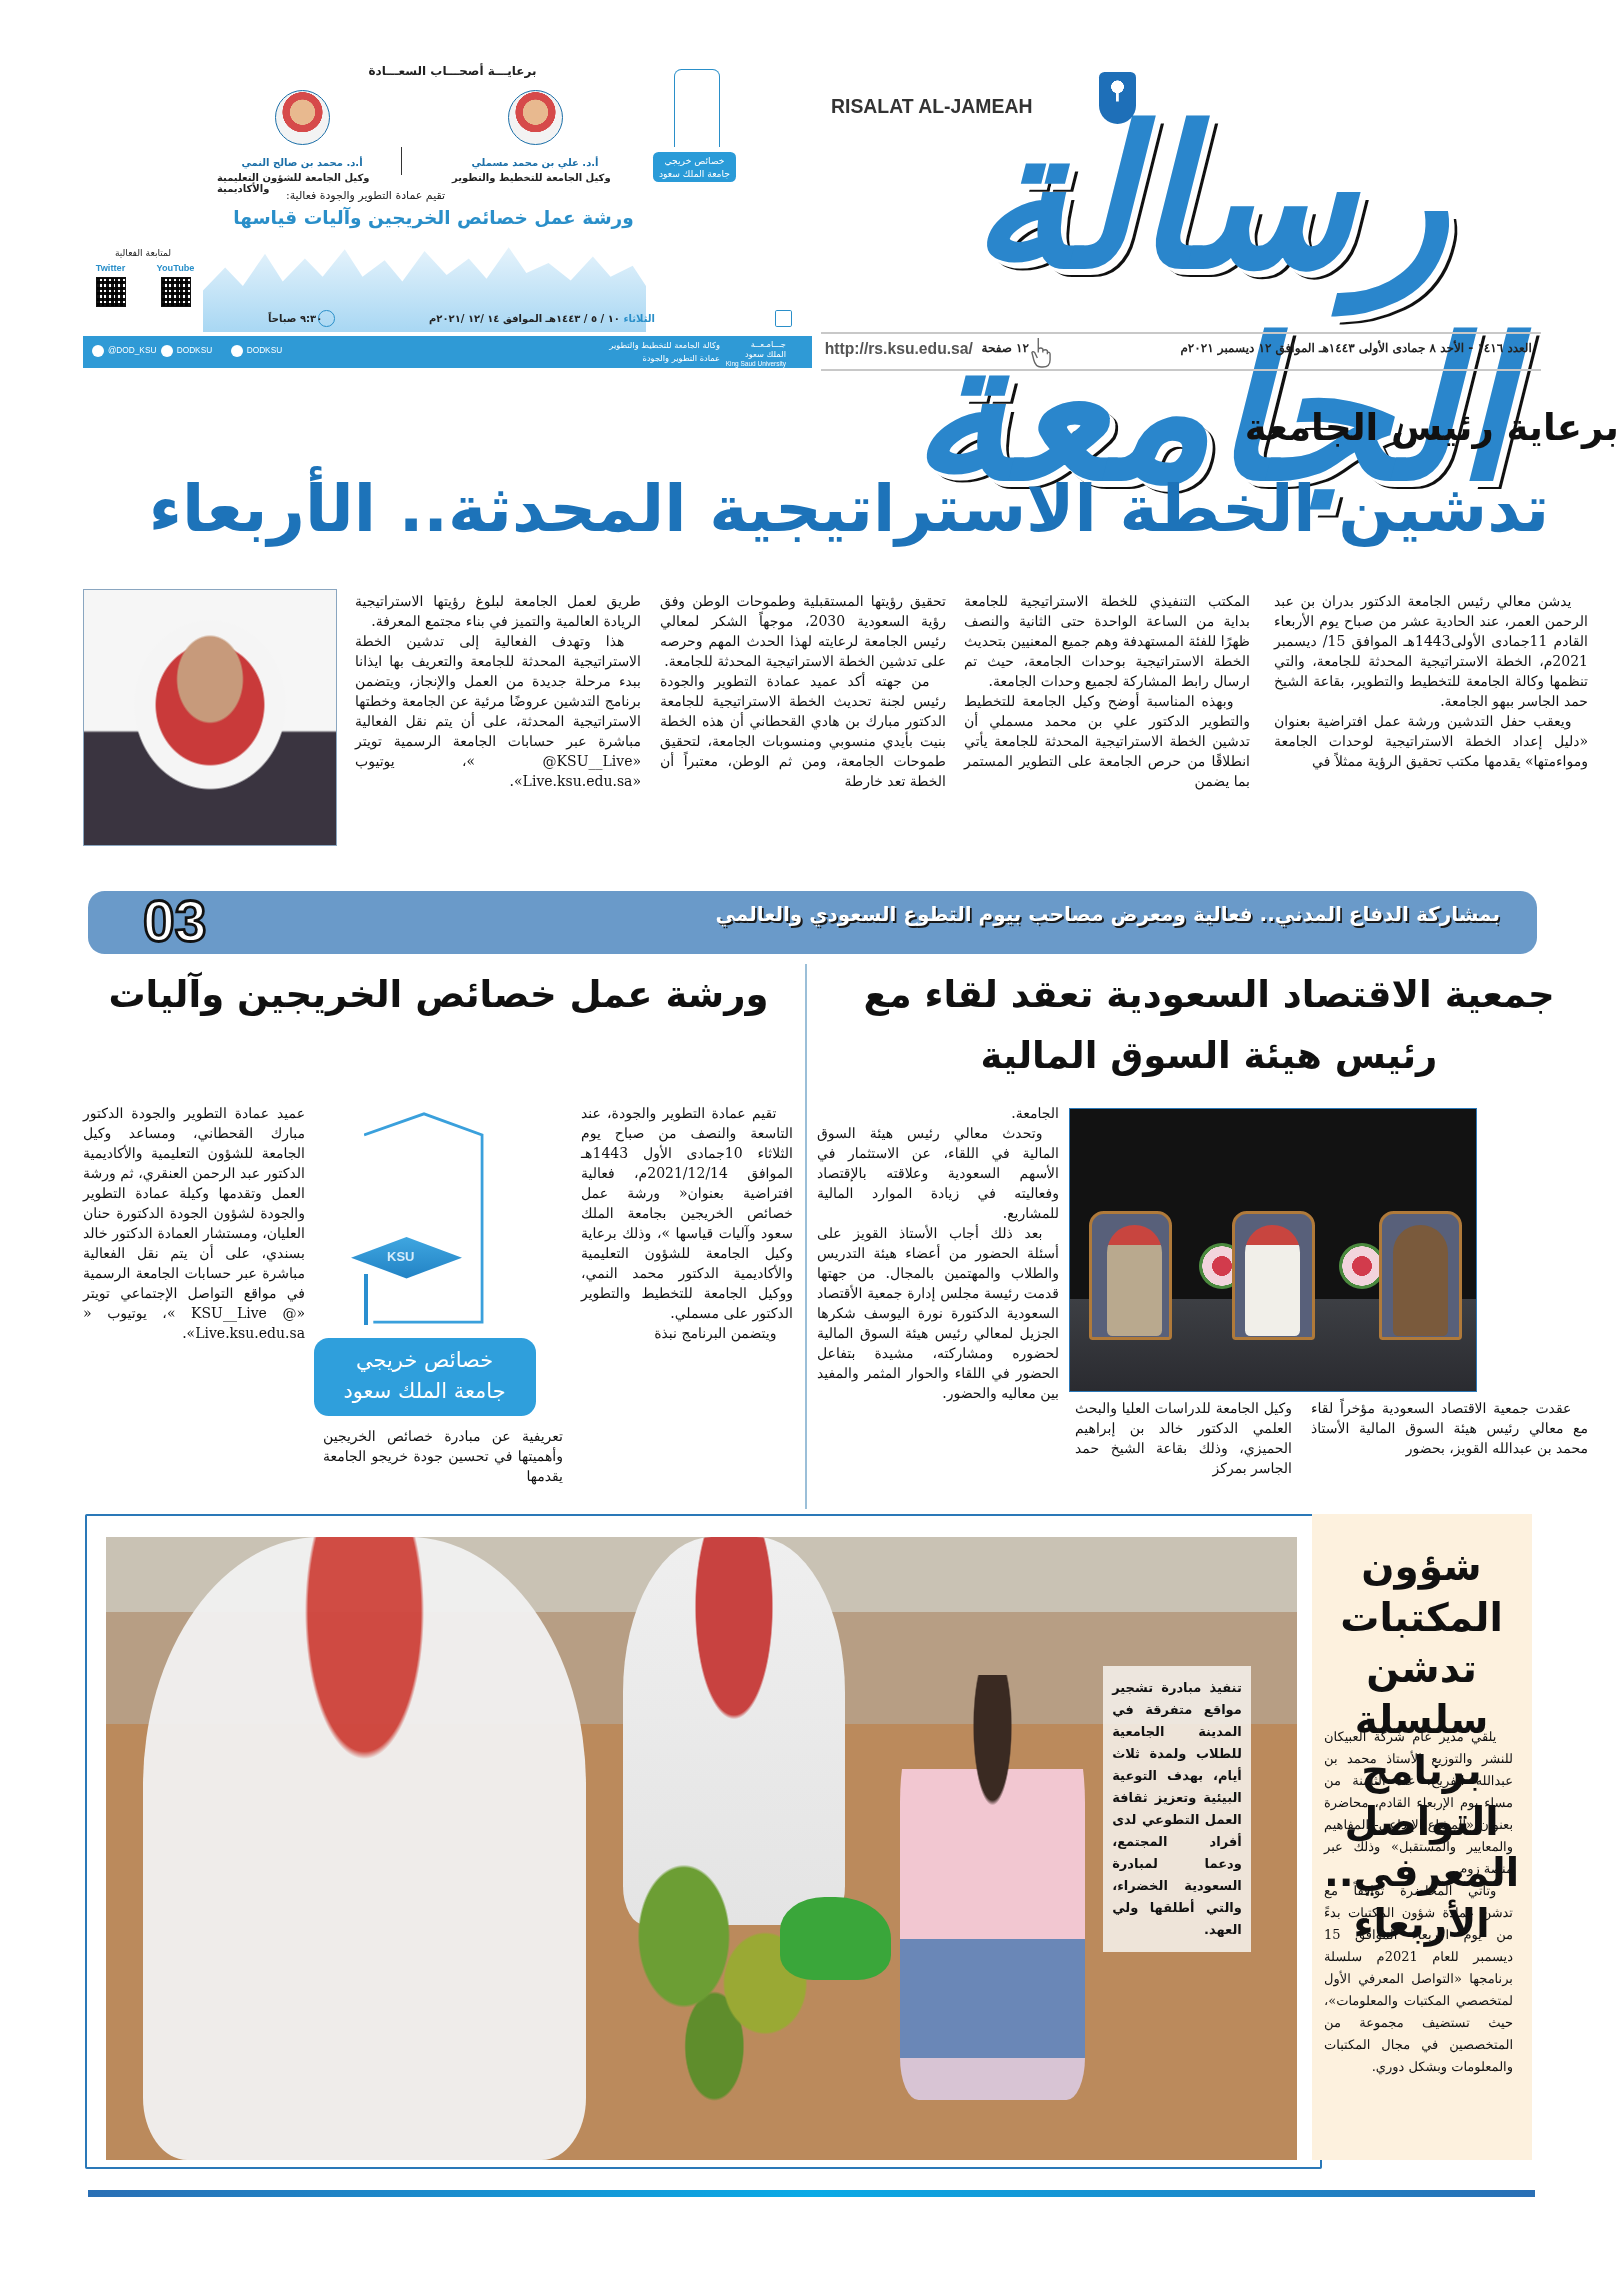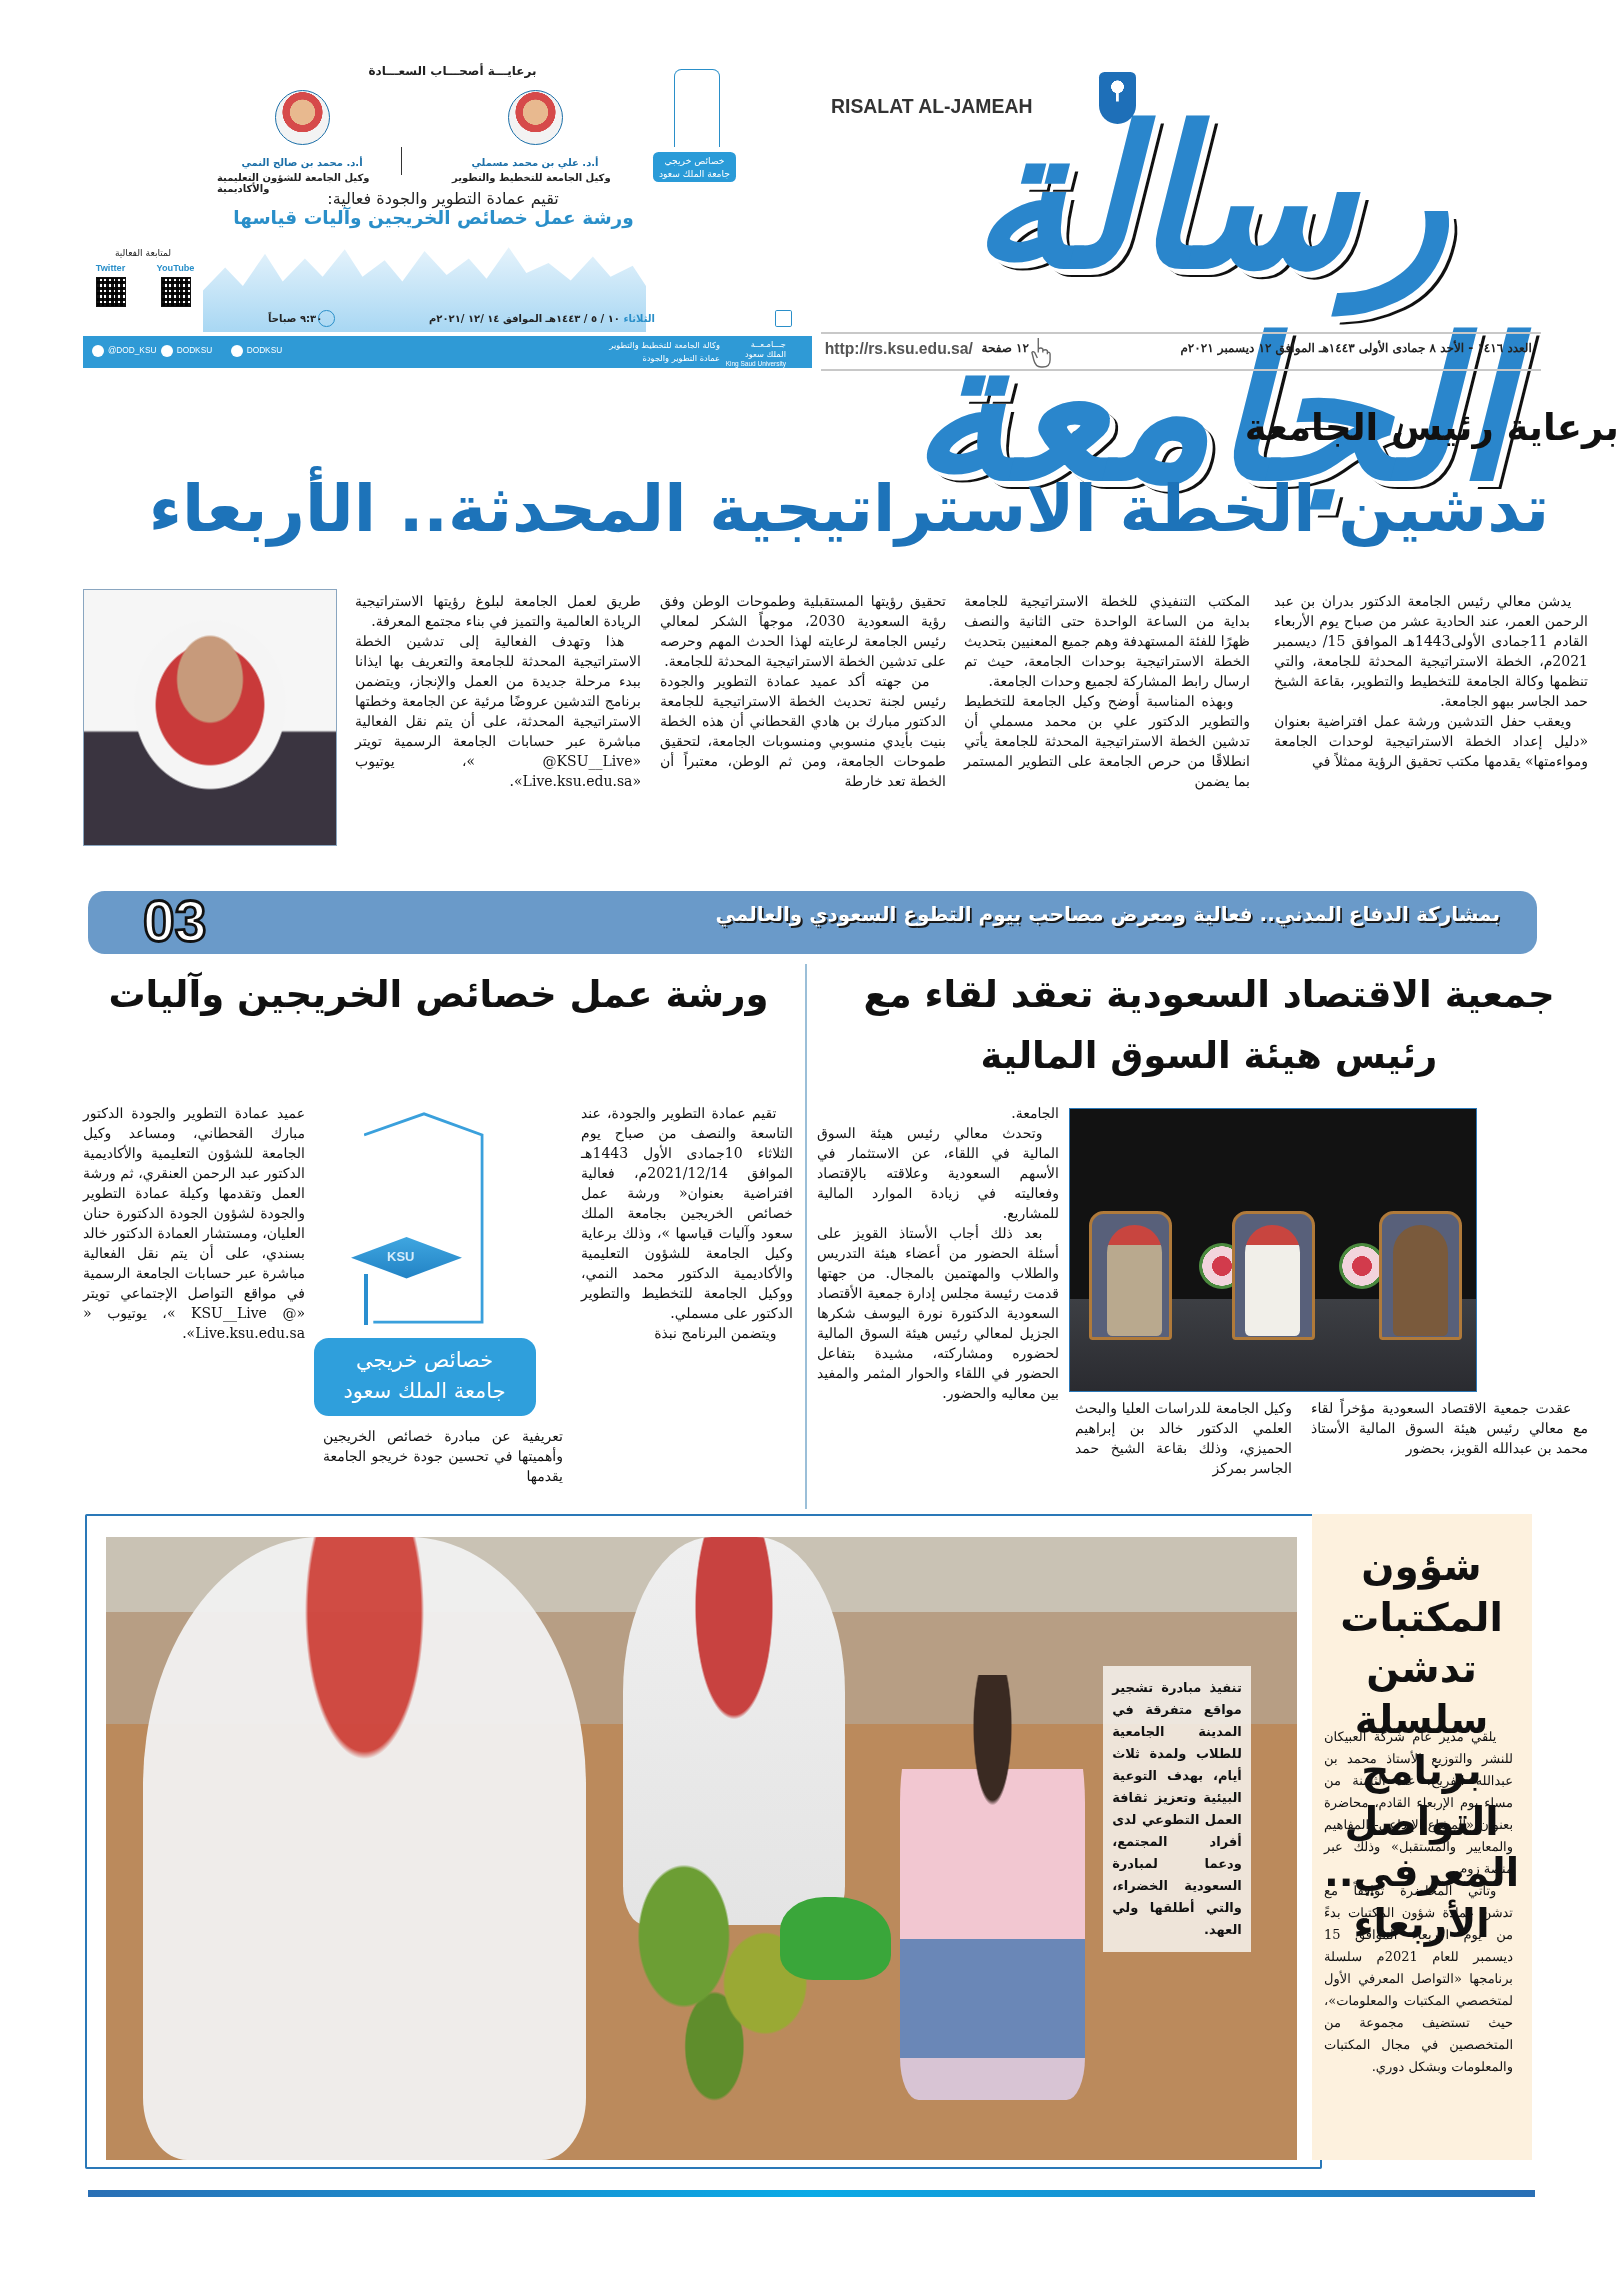--- a/index.html
+++ b/index.html
@@ -31,21 +31,21 @@
 
   
   .ad { left: 83px; top: 55px; width: 729px; height: 314px; background: #fff; overflow: hidden; }
   .ad-sponsors { left: 277px; top: 9.2px; width: 185px; text-align: center; font-weight: bold; font-size: 12px; color: #222; }
   .portrait { width: 55px; height: 55px; border: 1.8px solid #1b6fa8; border-radius: 50%; background: radial-gradient(circle at 50% 40%, #e8b98f 0 30%, #d64a4a 31% 48%, #f3f3f3 49%); }
   .p1 { left: 425px; top: 35px; }
   .p2 { left: 192px; top: 35px; }
   .vname { font-weight: bold; font-size: 10px; color: #1b6fa8; text-align: center; width: 138px; }
   .vrole { font-weight: bold; font-size: 10px; color: #222; text-align: left; width: 166px; }
   .ad-divider { left: 318px; top: 92px; width: 0.9px; height: 28px; background: #333; }
-  .ad-intro { left: 203px; top: 134px; width: 314px; text-align: center; font-size: 16px; color: #222; }
+  .ad-intro { left: 203px; top: 134px; width: 314px; text-align: left; font-size: 11px; color: #222; }
   .ad-title { left: 92px; top: 152px; width: 517px; text-align: center; font-weight: bold; font-size: 18.5px; color: #2a8fc9; }
   .ad-badge-house { left: 591px; top: 14px; width: 46px; height: 78px; border: 1.8px solid #2a8fc9; border-bottom: none; border-radius: 7.4px 7.4px 0 0; }
   .ad-badge { left: 570px; top: 97px; width: 83px; height: 29.5px; background: #2a9bd8; border-radius: 5.5px; color: #fff; font-size: 9.2px; text-align: center; line-height: 13px; padding-top: 1.8px; }
   .ad-crowd { left: 120px; top: 185px; width: 443px; height: 92px; background: linear-gradient(180deg, rgba(150,205,240,0.2), #a8d7f3); clip-path: polygon(0 100%,0 55%,5% 30%,9% 50%,14% 15%,18% 45%,23% 20%,27% 40%,32% 10%,36% 40%,41% 22%,45% 45%,50% 12%,55% 38%,60% 20%,64% 42%,69% 8%,73% 36%,78% 25%,83% 44%,88% 18%,92% 40%,97% 28%,100% 50%,100% 100%); }
   .ad-follow { left: 23px; top: 192px; width: 74px; text-align: center; font-size: 9.2px; color: #222; }
   .qr-label { font-family: "Liberation Sans", sans-serif; font-weight: bold; font-size: 9.2px; color: #2a8fc9; width: 55px; text-align: center; direction: ltr; }
   .qr { width: 29.5px; height: 29.5px; background:
         repeating-linear-gradient(90deg,#111 0 2.8px,#fff 2.8px 4.6px),
         repeating-linear-gradient(0deg,#111 0 2.8px,#fff 2.8px 5.5px);
         background-blend-mode: multiply; border: 1.8px solid #111; }

